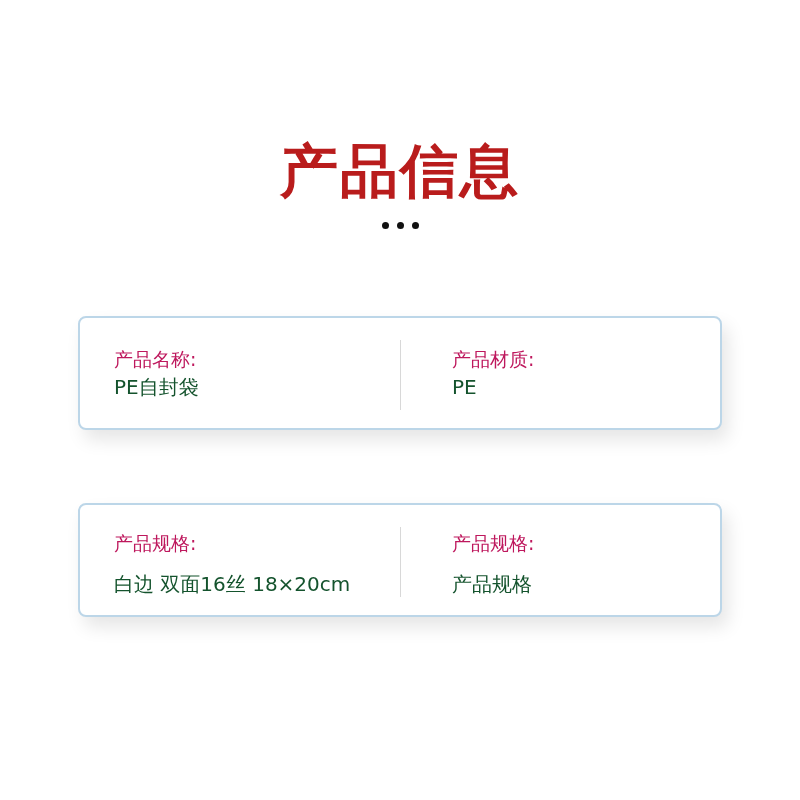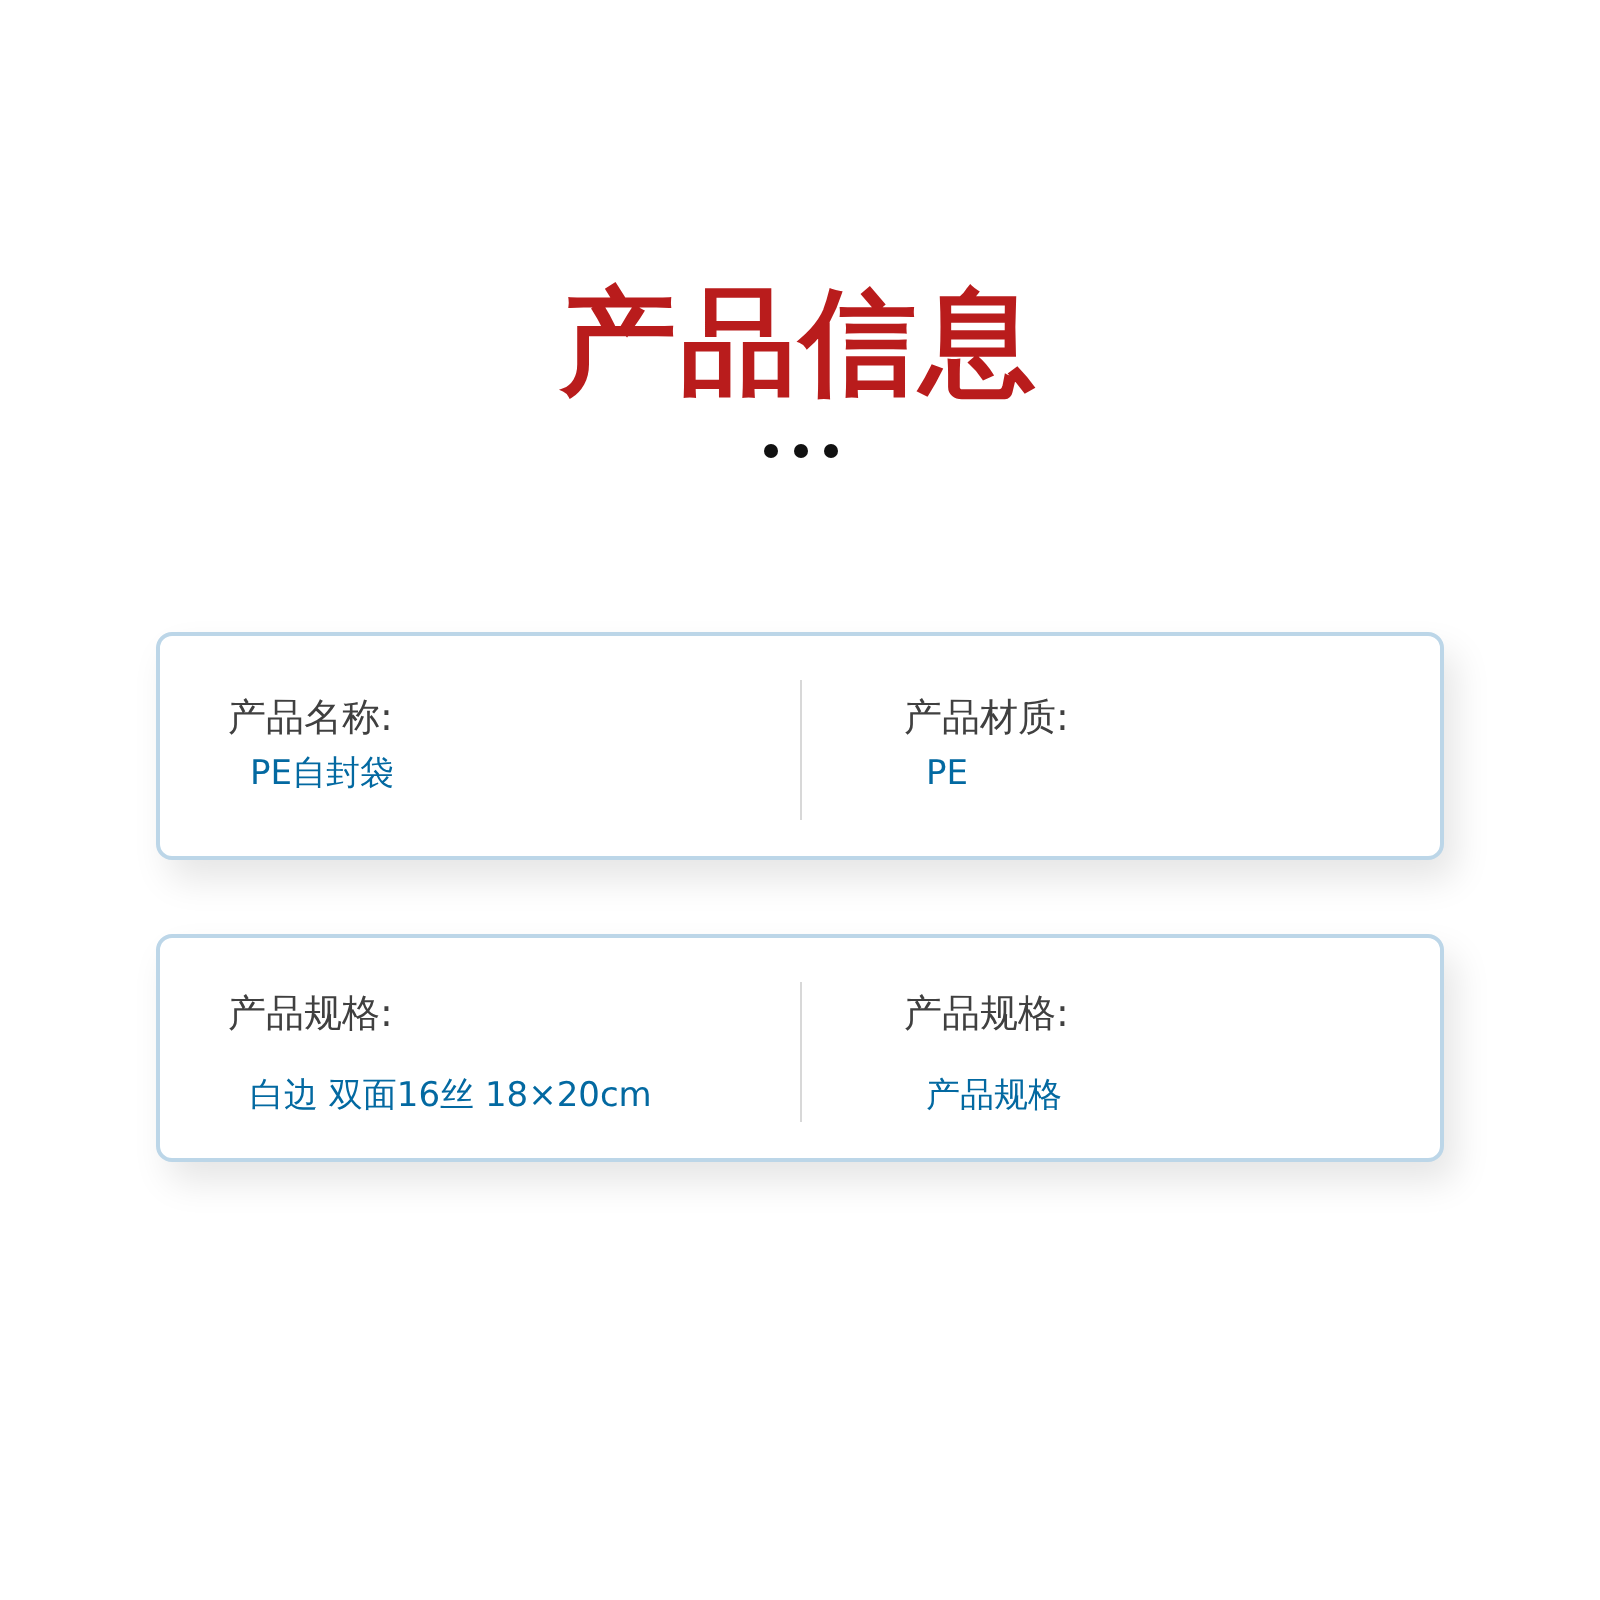--- a/index.html
+++ b/index.html
@@ -47,52 +47,51 @@
       left: 78px;
       width: 640px;
       height: 110px;
       border: 2px solid #bcd6e8;
       border-radius: 8px;
       background: #ffffff;
       box-shadow: 6px 10px 18px rgba(0,0,0,0.10);
       box-sizing: content-box;
     }
     .card.c1 { top: 316px; }
-    .card.c2 { top: 467px; }
+    .card.c2 { top: 503px; }
     .divider {
       position: absolute;
       left: 320px;
       top: 22px;
       width: 1px;
       height: 70px;
       background: #d8d8d8;
     }
     .cell {
       position: absolute;
       top: 0;
       height: 110px;
     }
     .cell.left { left: 34px; }
     .cell.right { left: 372px; }
     .label {
       position: absolute;
       top: 29px;
       white-space: nowrap;
       font-size: 19px;
-      color: #404040;
+      color: #be185d;
       line-height: 24px;
     }
     .value {
       position: absolute;
       top: 57px;
       white-space: nowrap;
-      font-size: 17px;
-      color: #0369a1;
+      font-size: 20px;
+      color: #14532d;
       line-height: 24px;
-      margin-left: 11px;
     }
     .c2 .label { top: 26px; }
     .c2 .value { top: 67px; }
   </style>
 </head>
 <body>
 
 <div class="title">产品信息</div>
 
 <div class="dots">

